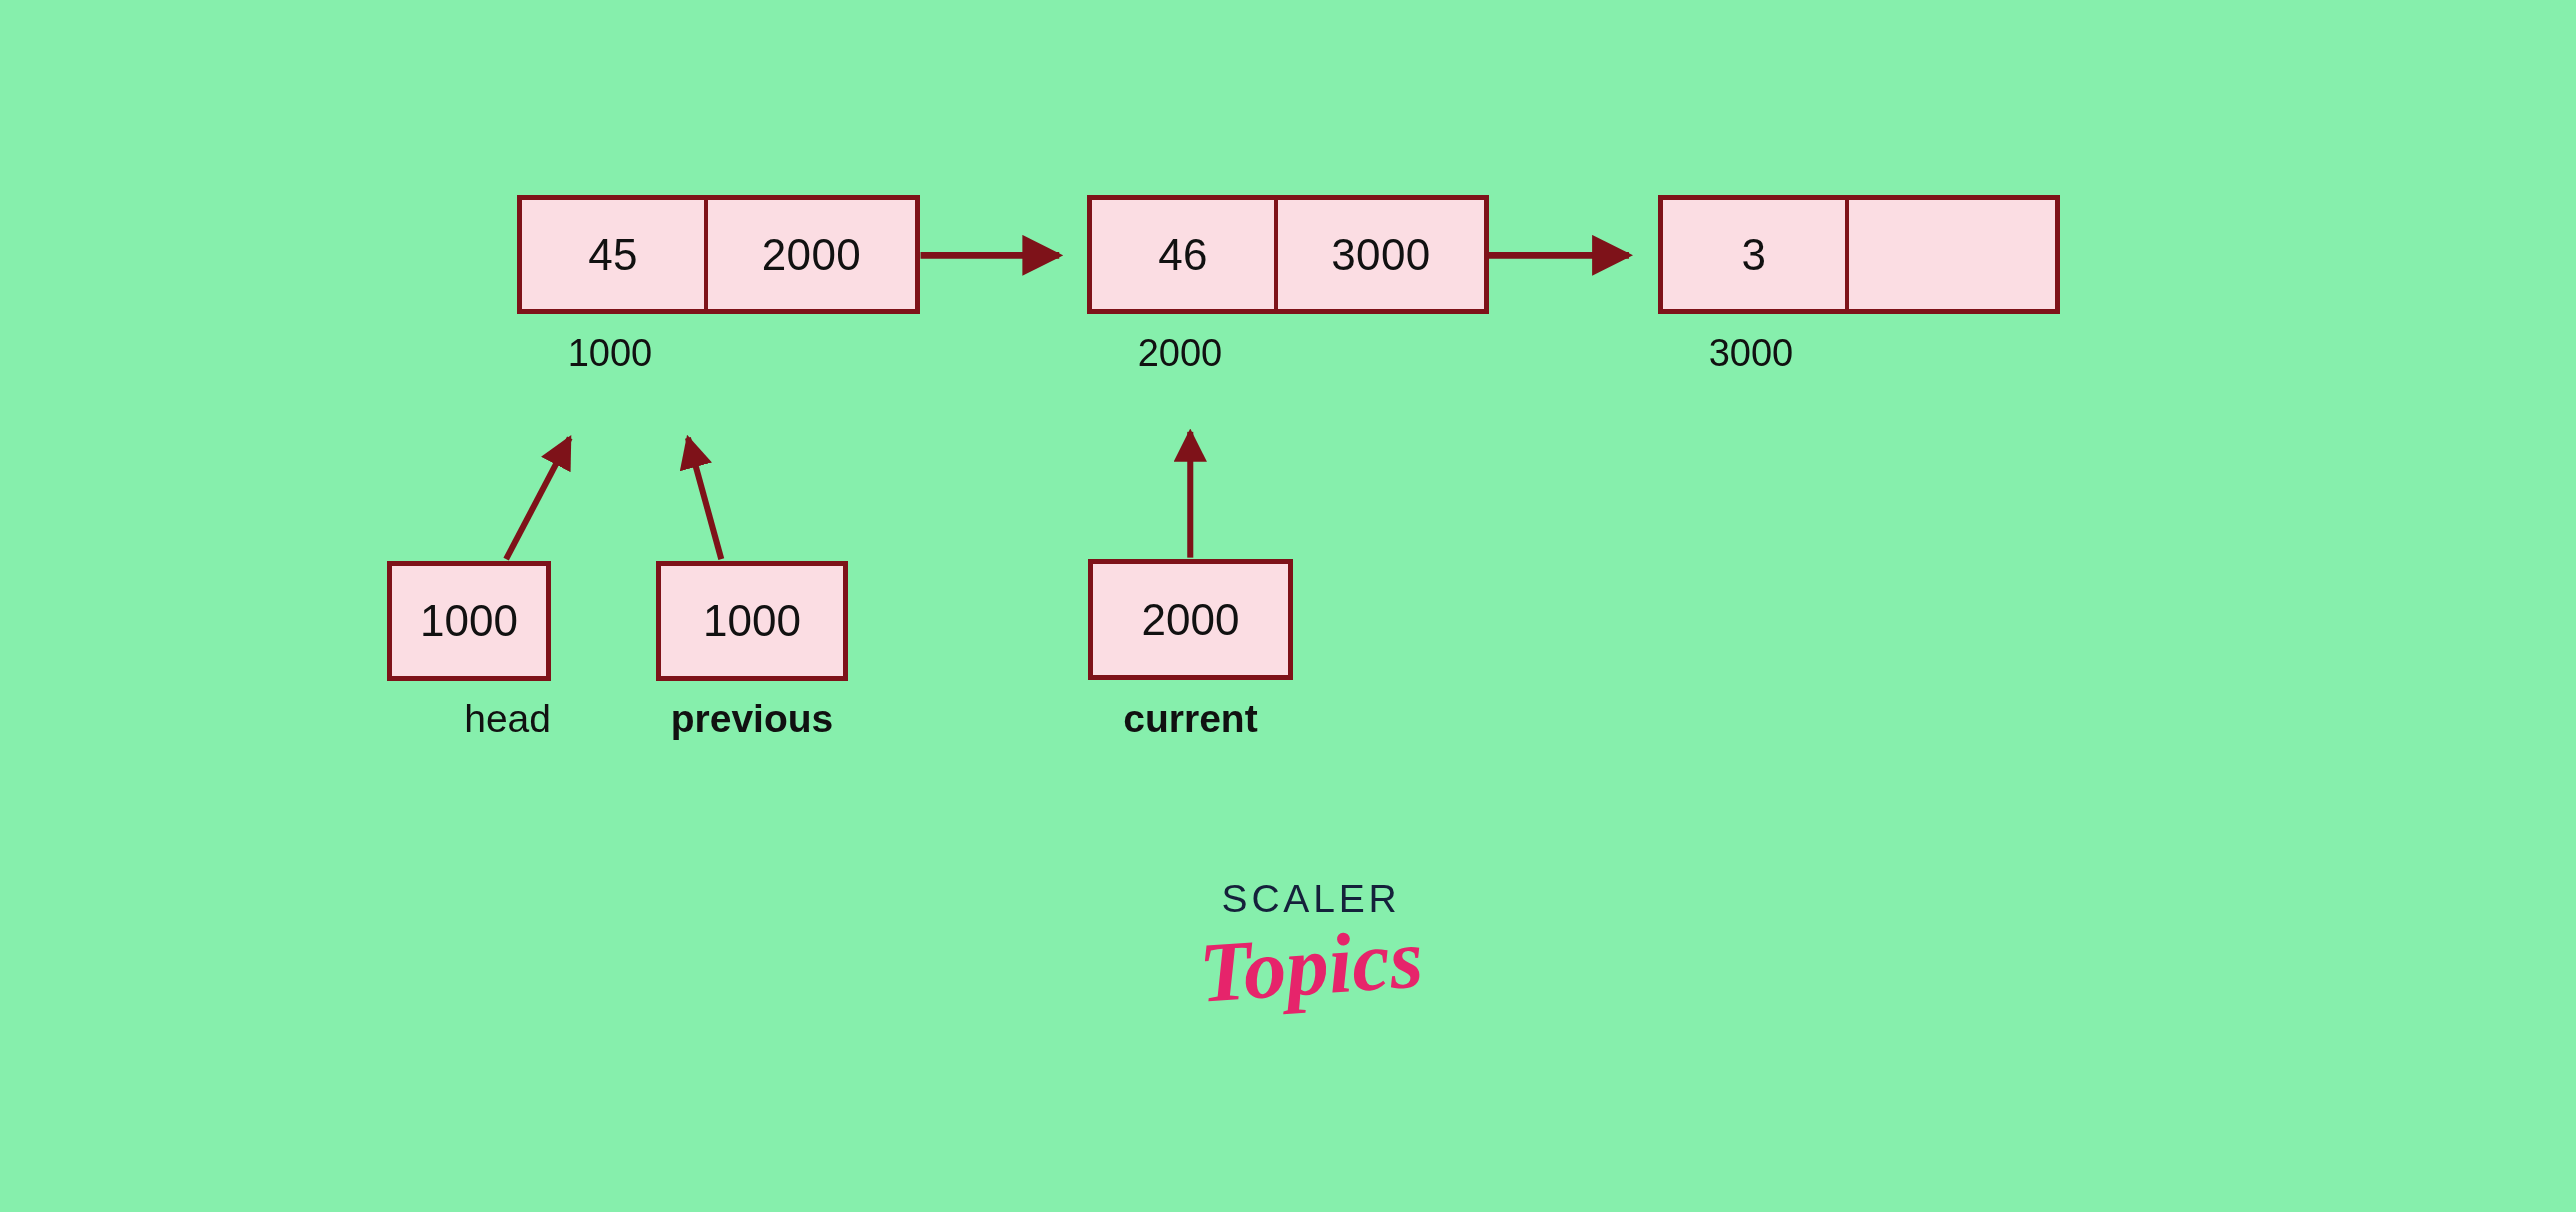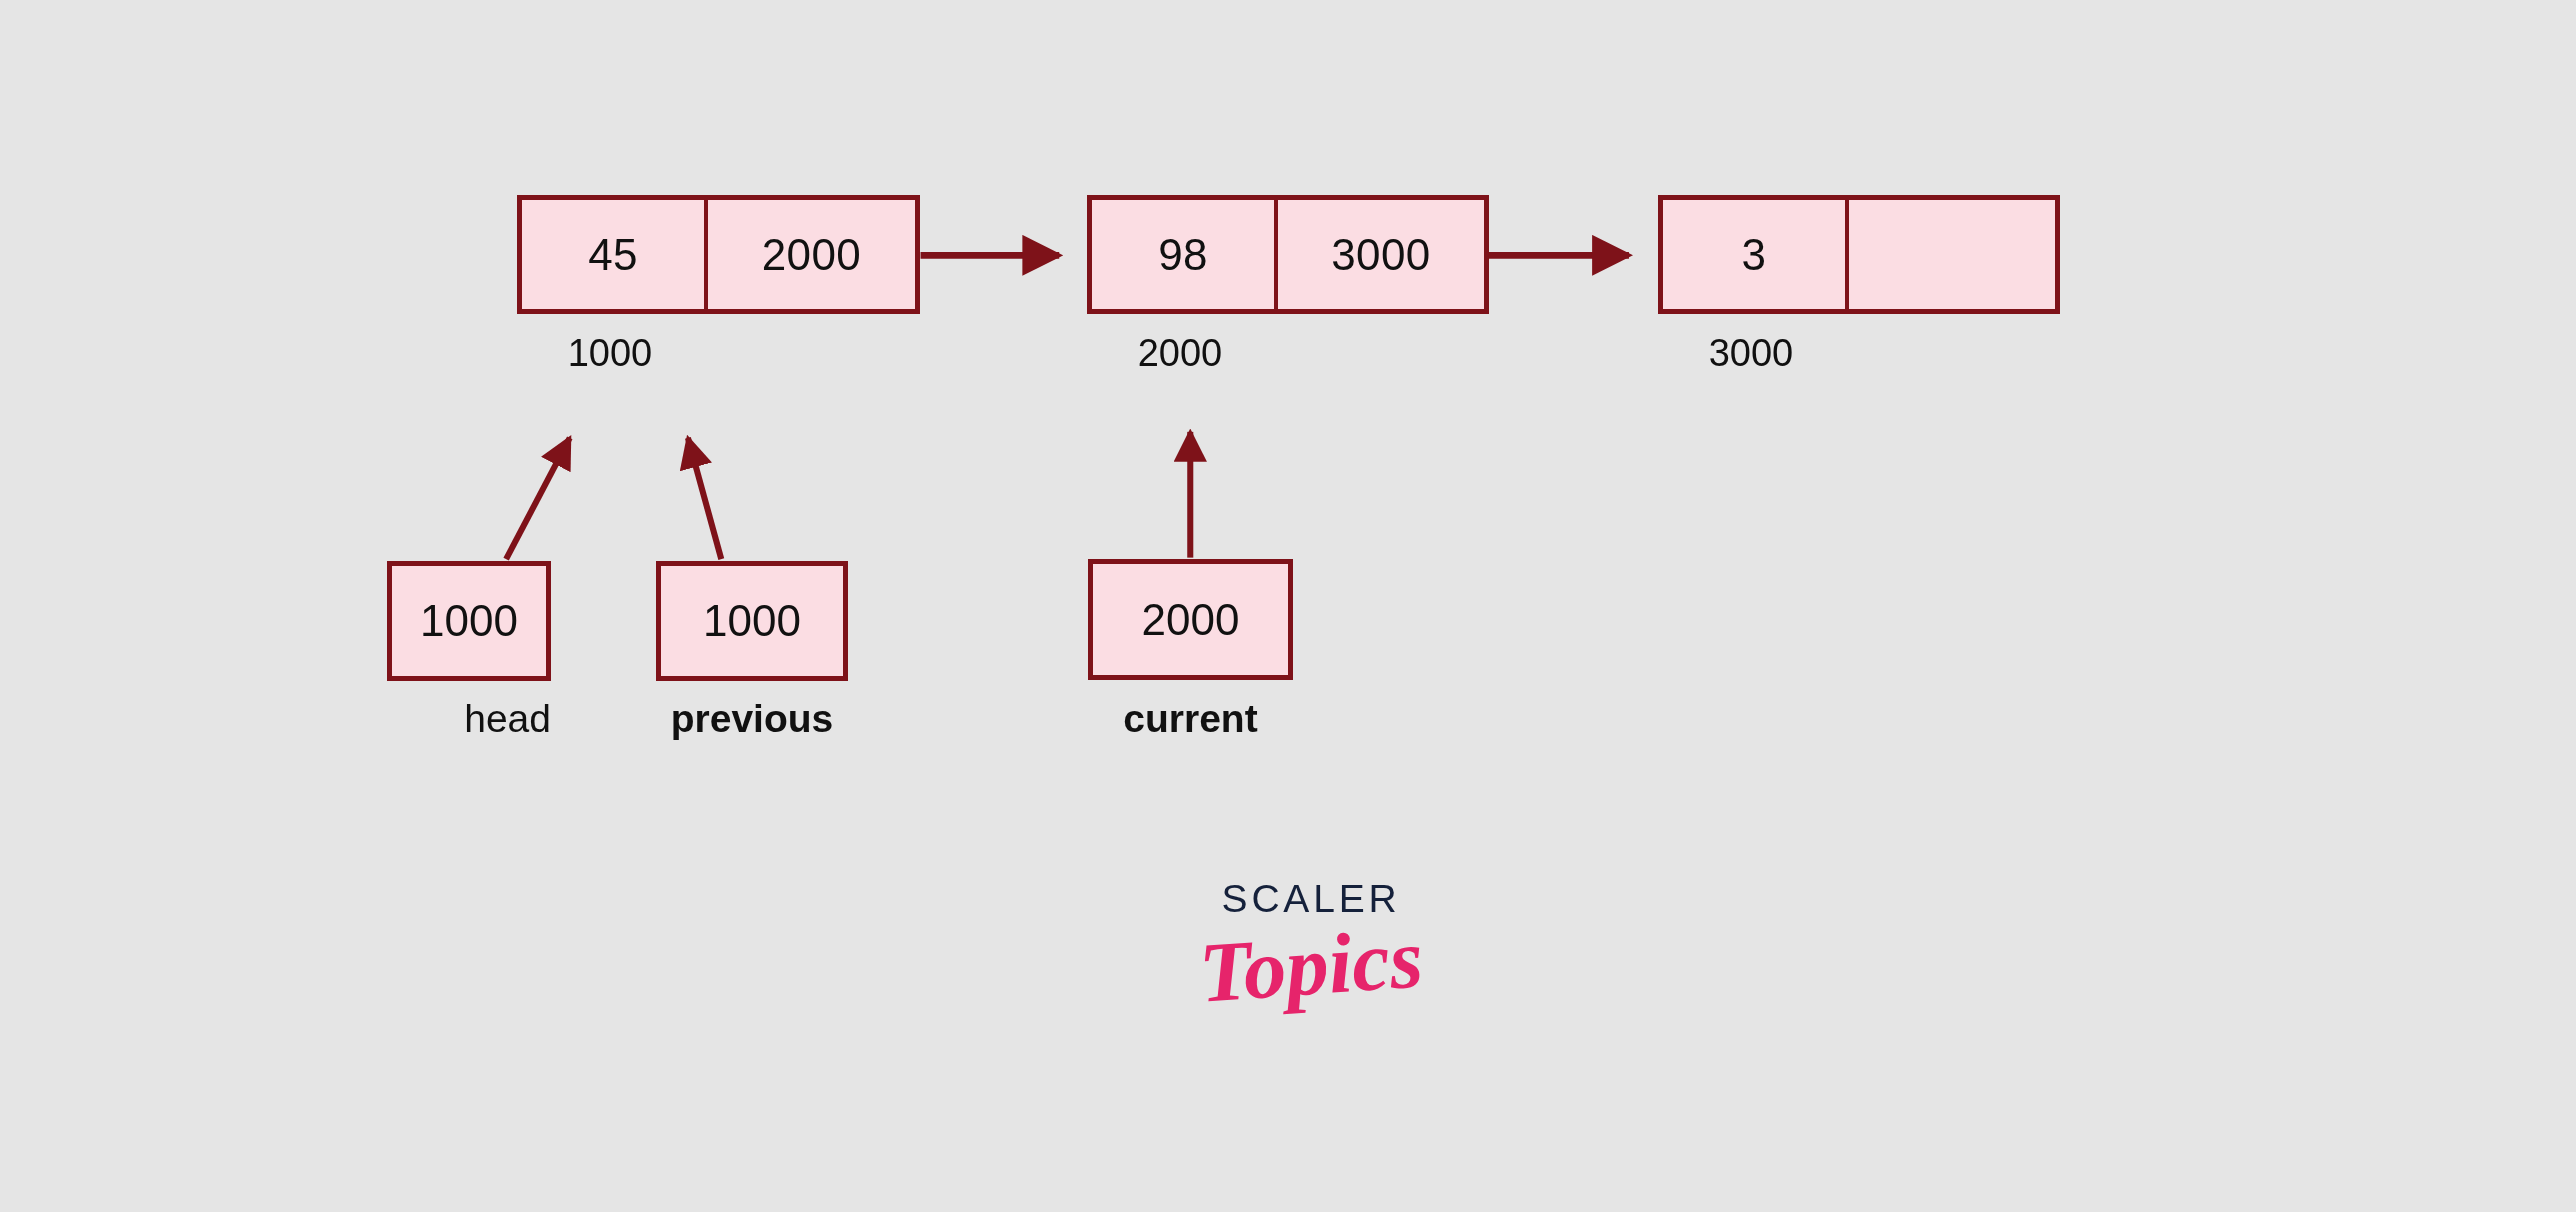--- a/index.html
+++ b/index.html
@@ -7,21 +7,21 @@
     padding: 0;
     background: #ffffff;
   }
   body {
     font-family: "Liberation Sans", sans-serif;
   }
   #canvas {
     position: relative;
     width: 2576px;
     height: 1213px;
-    background: #e5e5e5;
+    background: #86efac;
     overflow: hidden;
   }
 
   
   .node {
     position: absolute;
     display: flex;
     box-sizing: border-box;
     border: 5.3px solid var(--stroke);
     background: var(--fill);
@@ -120,21 +120,21 @@
 
 <div id="canvas" style="--stroke:#7e1219; --fill:#fbdde3;">
 
   <div class="node" style="left:517px; top:195px; width:403px; height:119px;">
     <div class="cell data">45</div>
     <div class="cell next">2000</div>
   </div>
   <div class="addr" style="left:517px; top:332px; width:186px;">1000</div>
 
   <div class="node" style="left:1087px; top:195px; width:402px; height:119px;">
-    <div class="cell data">98</div>
+    <div class="cell data">46</div>
     <div class="cell next">3000</div>
   </div>
   <div class="addr" style="left:1087px; top:332px; width:186px;">2000</div>
 
   <div class="node" style="left:1658px; top:195px; width:402px; height:119px;">
     <div class="cell data">3</div>
   </div>
   <div class="addr" style="left:1658px; top:332px; width:186px;">3000</div>
 
   <div class="ptrbox" style="left:387px; top:561px; width:164px; height:120px;">1000</div>

